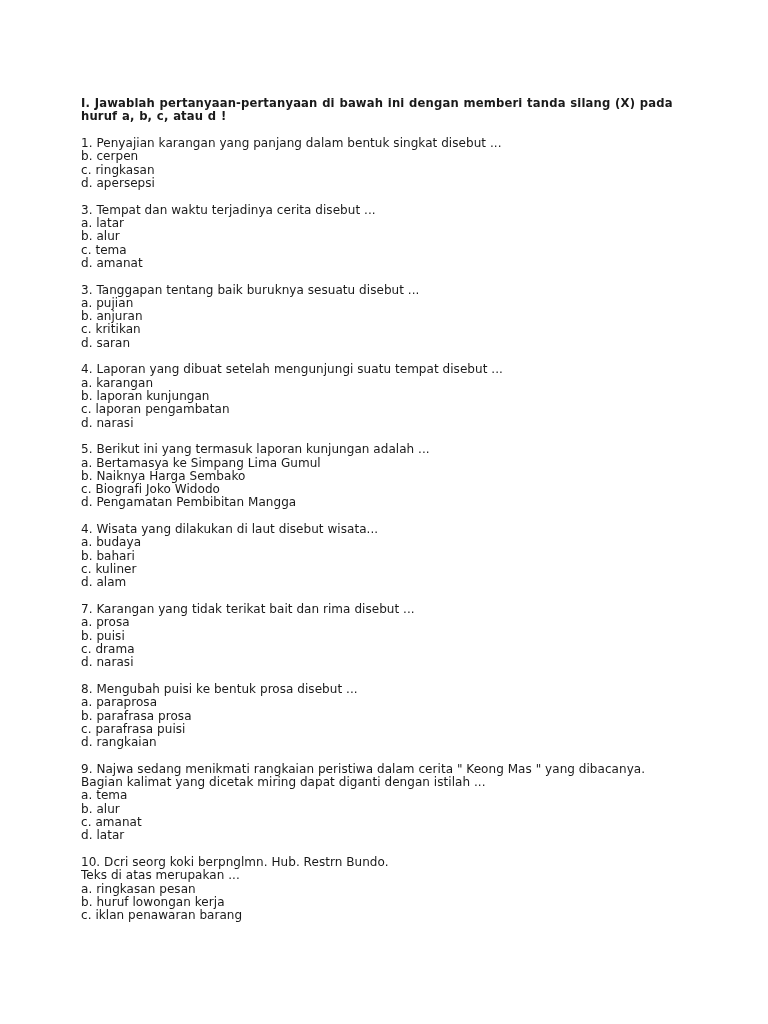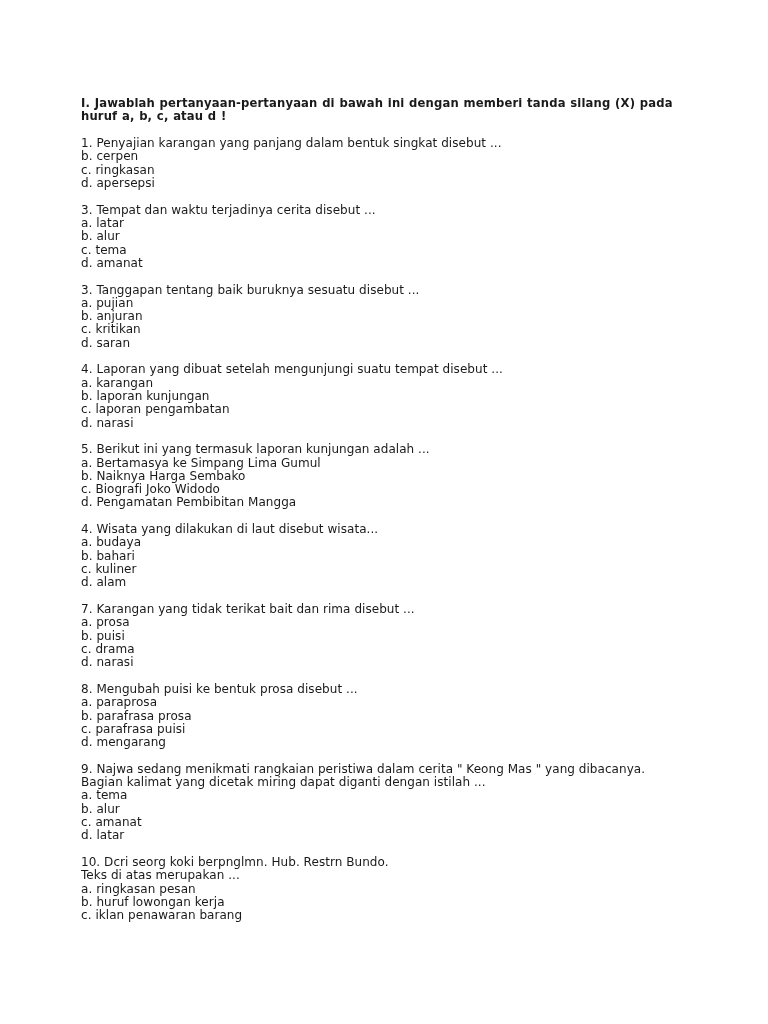--- a/index.html
+++ b/index.html
@@ -104,21 +104,21 @@
     <div class="line">b. puisi</div>
     <div class="line">c. drama</div>
     <div class="line">d. narasi</div>
   </div>
 
   <div class="question">
     <div class="line">8. Mengubah puisi ke bentuk prosa disebut ...</div>
     <div class="line">a. paraprosa</div>
     <div class="line">b. parafrasa prosa</div>
     <div class="line">c. parafrasa puisi</div>
-    <div class="line">d. mengarang</div>
+    <div class="line">d. rangkaian</div>
   </div>
 
   <div class="question">
     <div class="line"><span>9. Najwa sedang menikmati </span><span class="italic">rangkaian peristiwa</span><span> dalam cerita " Keong Mas " yang dibacanya.</span></div>
     <div class="line">Bagian kalimat yang dicetak miring dapat diganti dengan istilah ...</div>
     <div class="line">a. tema</div>
     <div class="line">b. alur</div>
     <div class="line">c. amanat</div>
     <div class="line">d. latar</div>
   </div>

